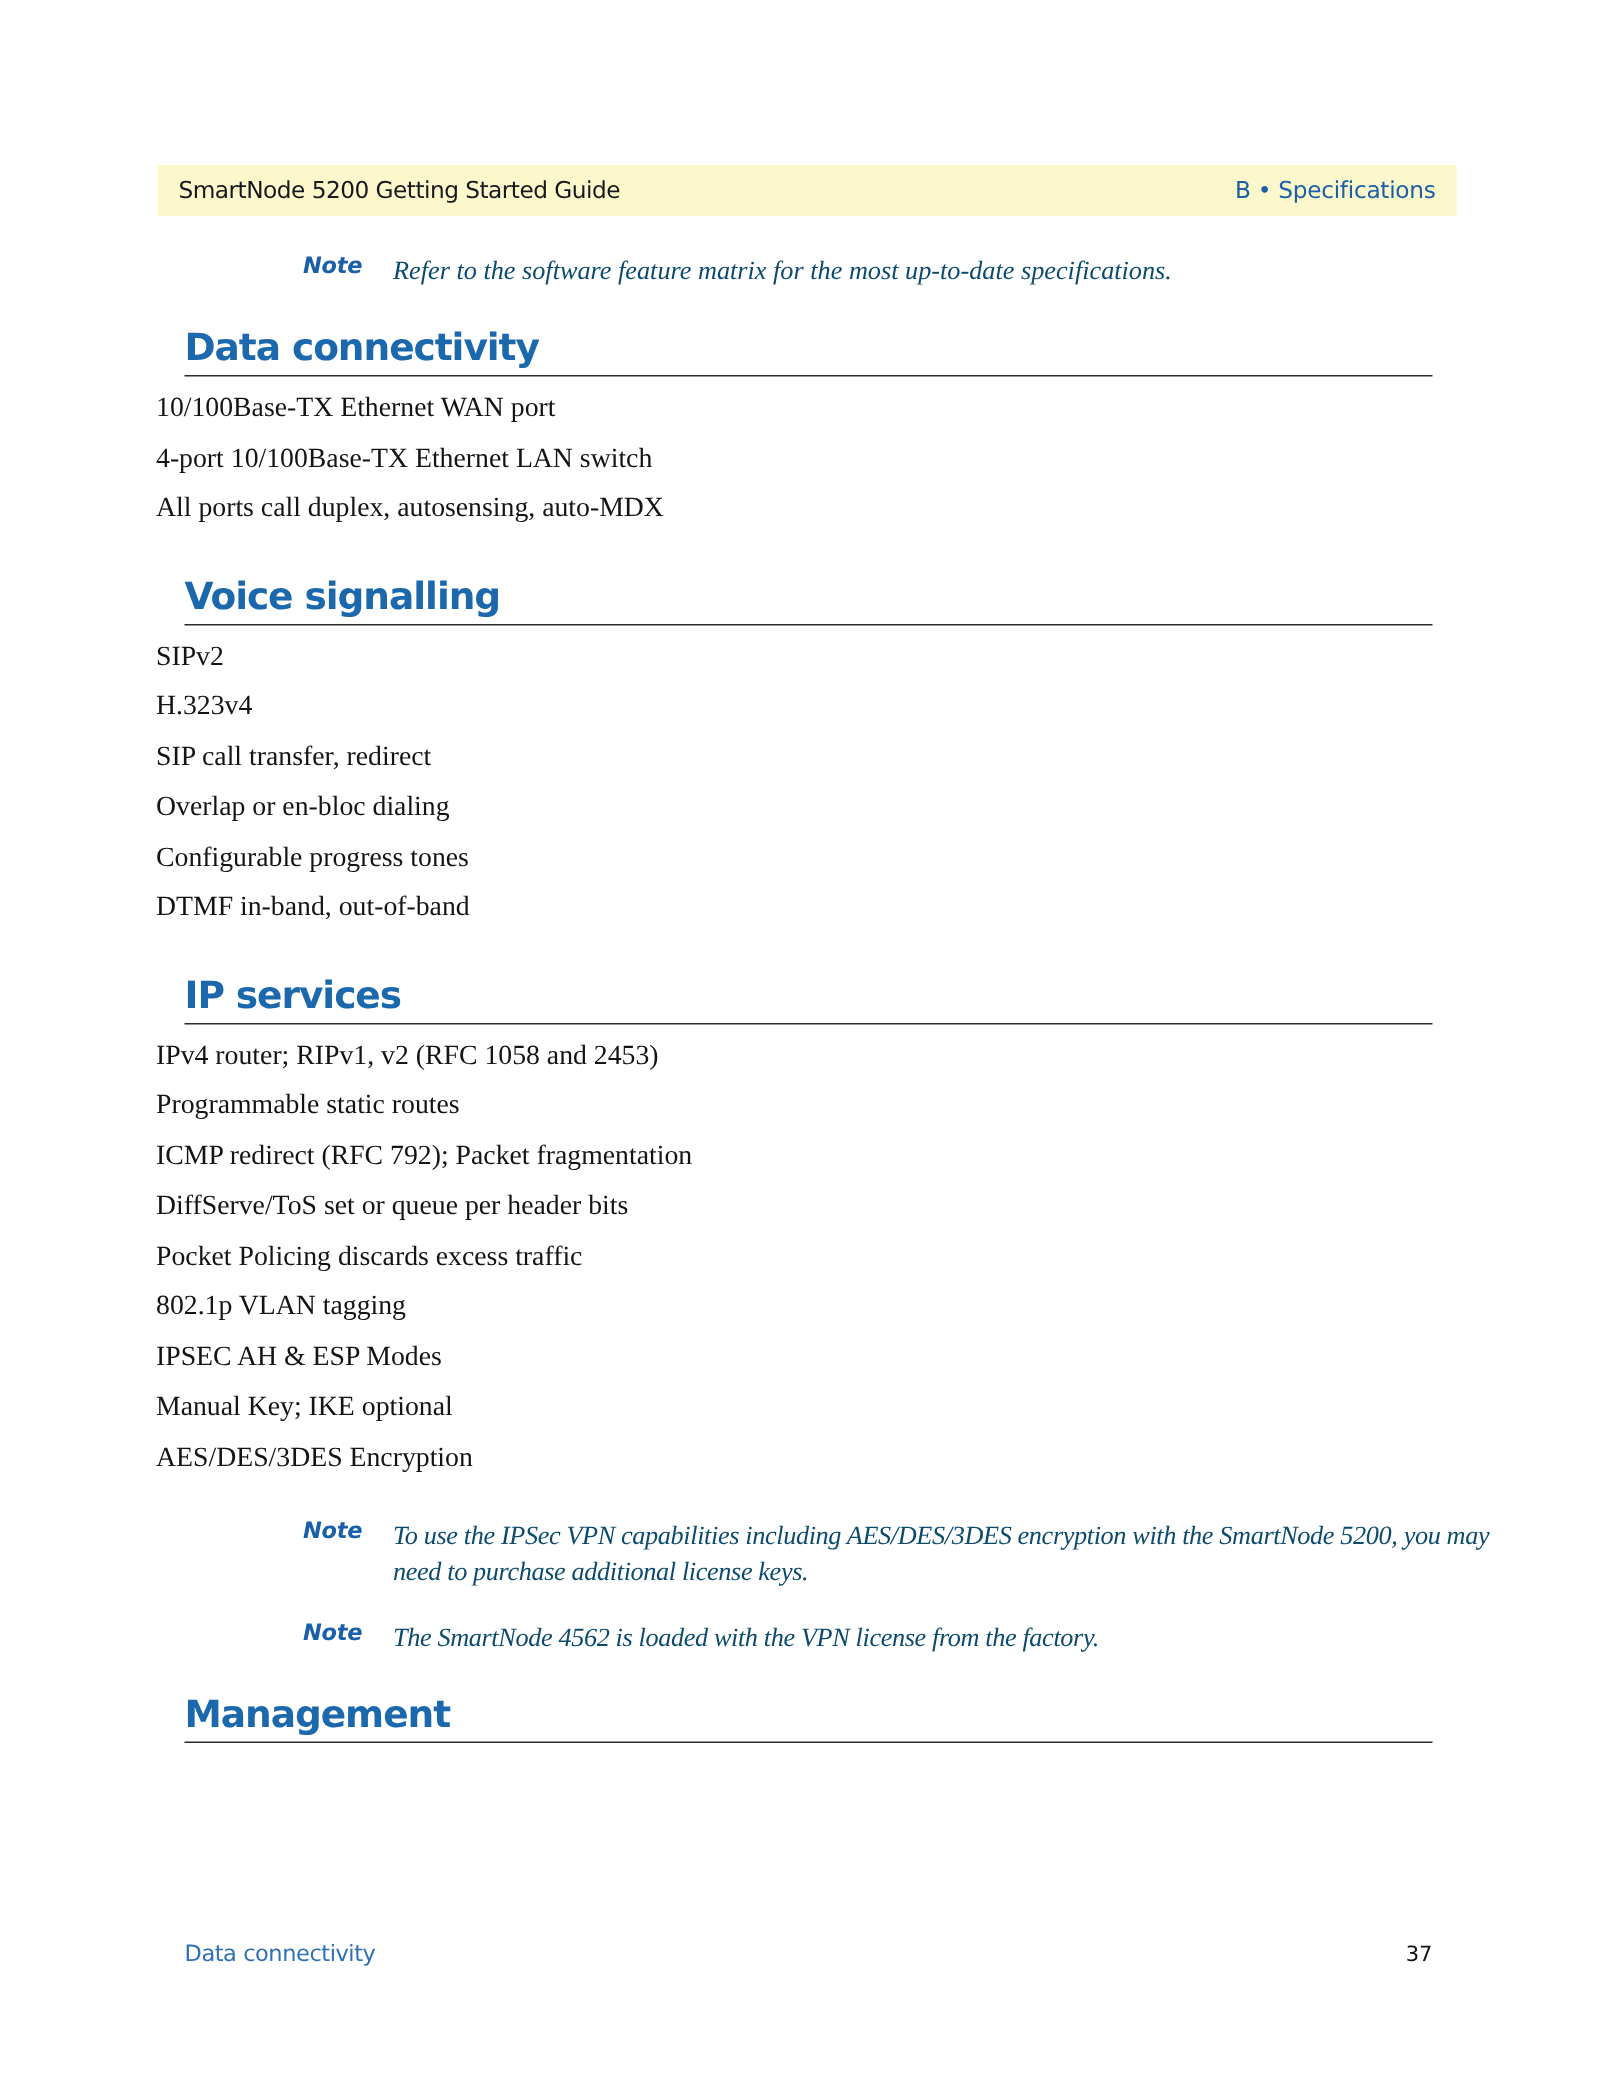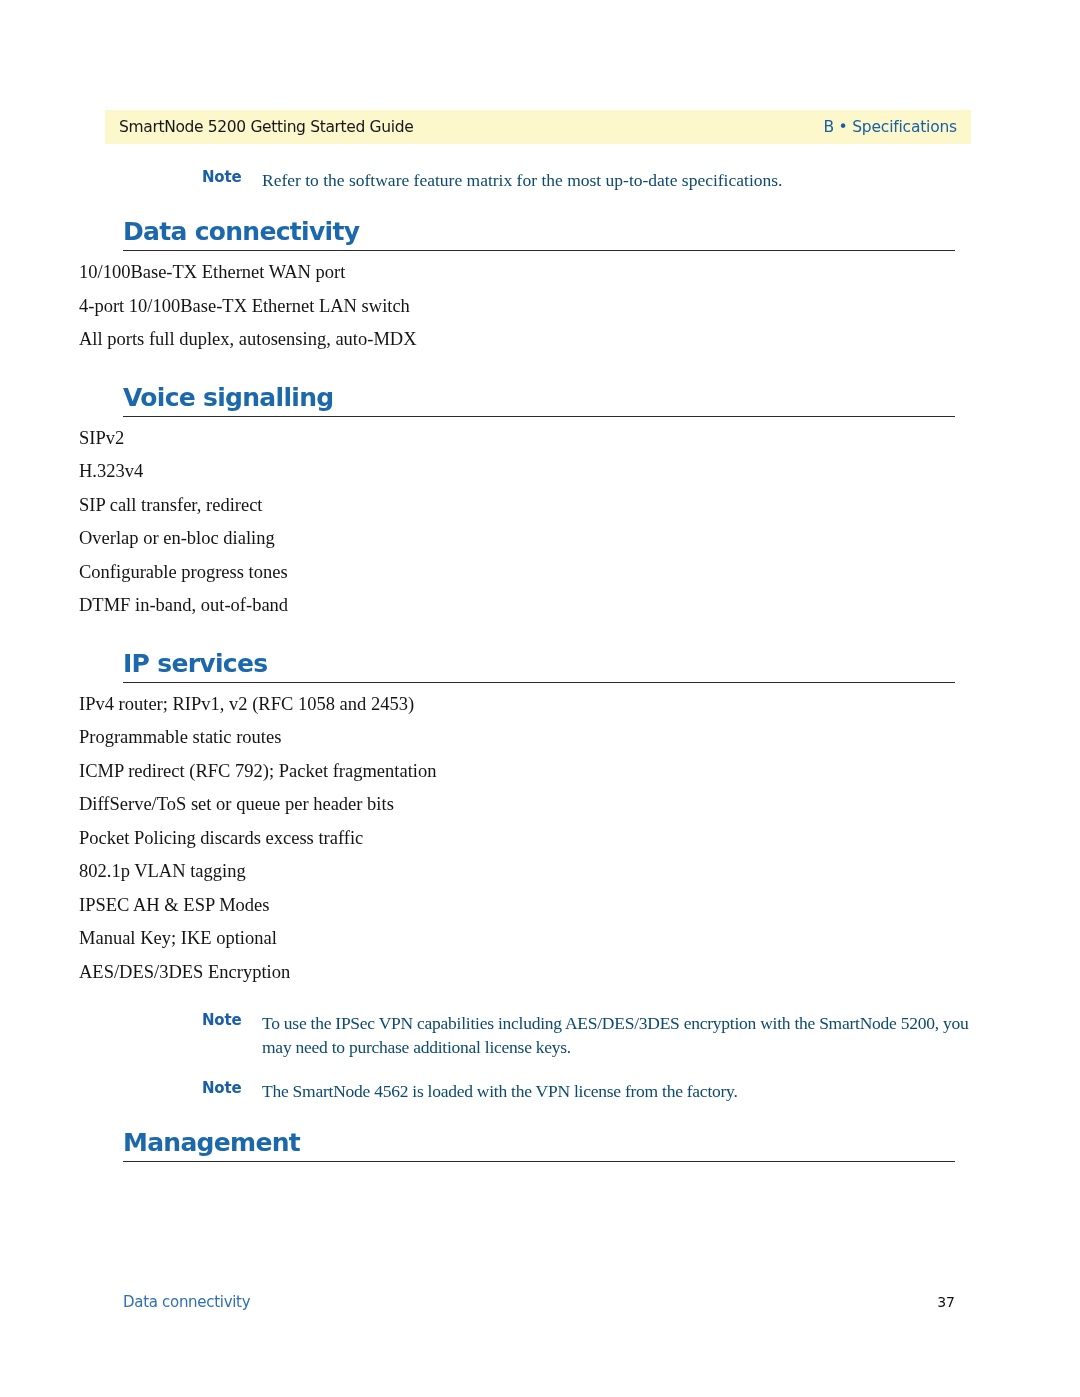--- a/index.html
+++ b/index.html
@@ -62,20 +62,21 @@
     top: 168px;
     width: 1080px;
   }
 
   
   .note {
     position: relative;
     margin: 0 0 0 0;
     padding: 0 80px 0 202px;
     min-height: 28px;
+    font-style: italic;
   }
   .note .note-label {
     position: absolute;
     left: 202px;
     top: 0;
     font-family: "DejaVu Sans", "Liberation Sans", sans-serif;
     font-size: 15px;
     font-weight: bold;
     color: #1a5fa8;
     letter-spacing: -0.2px;
@@ -108,21 +109,21 @@
     height: 0;
     border-top: 1.6px solid #2b2b2b;
     margin: 3px 125px 0 123px;
   }
   .section-items {
     margin: 0;
     padding: 0;
     list-style: none;
   }
   .section-items li {
-    margin: 0 0 0 79px;
+    margin: 0 0 0 104px;
     font-family: "Liberation Serif", "DejaVu Serif", serif;
     font-size: 18.5px;
     line-height: 33.5px;
     color: #141414;
     white-space: nowrap;
   }
 
   
   .gap-note-to-sec   { height: 21px; }
   .gap-sec-to-sec    { height: 26px; }
@@ -172,21 +173,21 @@
 
     <div class="gap-note-to-sec"></div>
 
     <div class="section">
       <div class="section-title">Data connectivity</div>
       <div class="section-rule"></div>
       <div class="gap-title-to-list"></div>
       <ul class="section-items">
         <li>10/100Base-TX Ethernet WAN port</li>
         <li>4-port 10/100Base-TX Ethernet LAN switch</li>
-        <li>All ports full duplex, autosensing, auto-MDX</li>
+        <li>All ports call duplex, autosensing, auto-MDX</li>
       </ul>
     </div>
 
     <div class="gap-sec-to-sec"></div>
 
     <div class="section">
       <div class="section-title">Voice signalling</div>
       <div class="section-rule"></div>
       <div class="gap-title-to-list"></div>
       <ul class="section-items">

